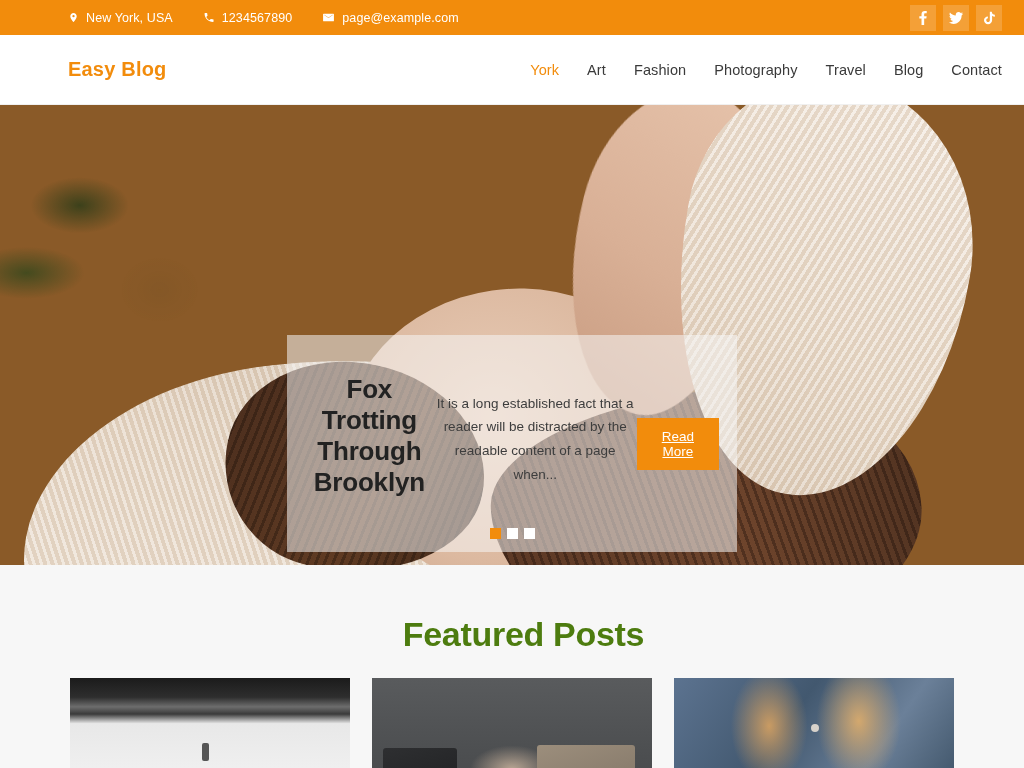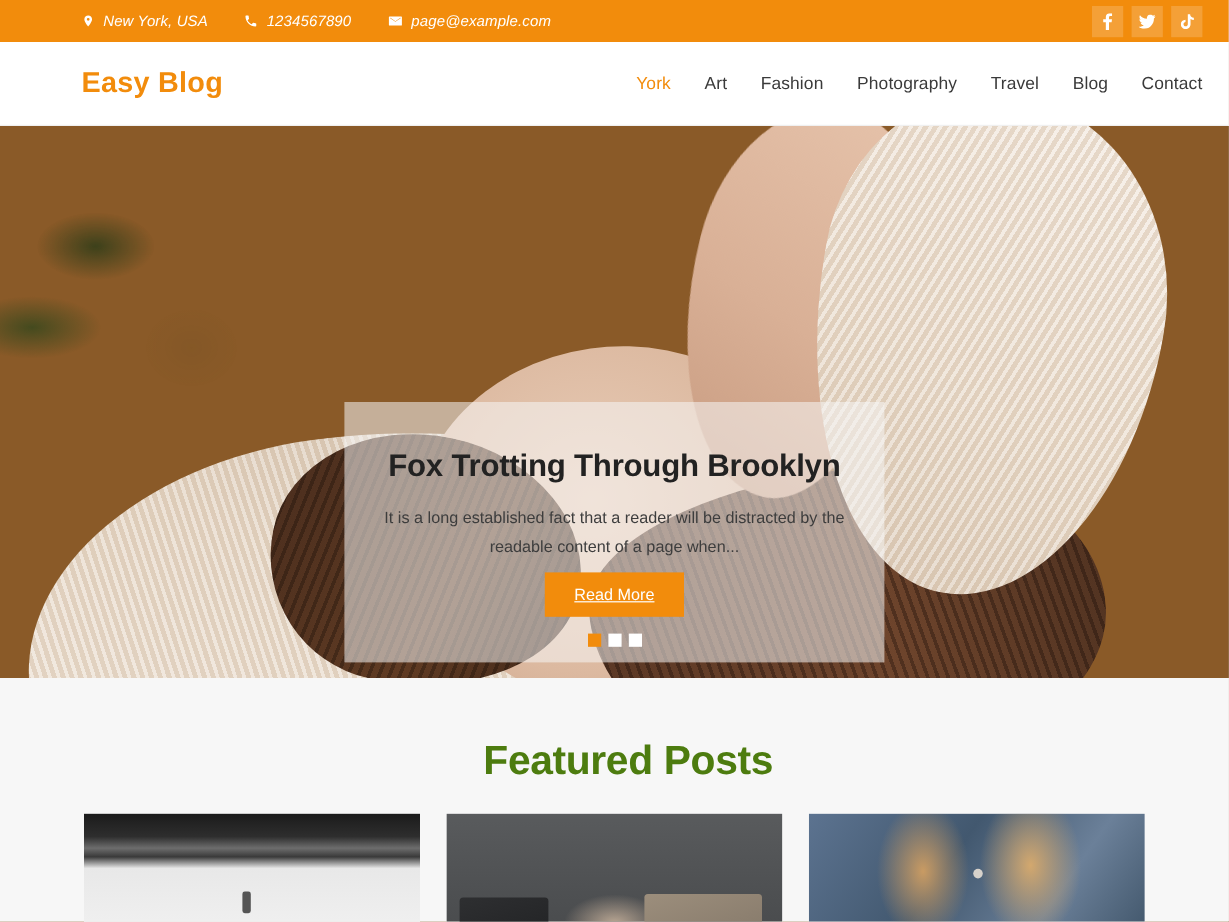--- a/index.html
+++ b/index.html
@@ -17,42 +17,41 @@
     display:flex;
     align-items:center;
     padding:0 22px 0 68px;
     color:#ffffff;
   }
   .contact-list { display:flex; align-items:center; gap:30px; }
   .contact-item {
     display:flex; align-items:center; gap:7px;
     font-size:12.5px; color:#ffffff; letter-spacing:.1px;
     white-space:nowrap;
-    font-style:italic;
   }
   .contact-item svg { display:block; fill:#ffffff; }
   .social-list { margin-left:auto; display:flex; align-items:center; gap:7px; }
   .social-btn {
     width:26px; height:26px;
     background:rgba(255,255,255,0.18);
     display:flex; align-items:center; justify-content:center;
     cursor:pointer;
   }
   .social-btn svg { display:block; fill:#ffffff; }
 
   
   .navbar {
     height:70px;
     background:#ffffff;
     display:flex; align-items:center;
     padding:0 22px 0 68px;
     border-bottom:1px solid #f0f0f0;
   }
   .logo {
-    font-size:24px; font-weight:bold; color:#F28C0C;
+    font-size:20px; font-weight:bold; color:#F28C0C;
     letter-spacing:.2px; cursor:pointer;
   }
   .nav-menu { margin-left:auto; display:flex; align-items:center; gap:28px; }
   .nav-link {
     font-size:14.5px; color:#3a3a3a; cursor:pointer;
     white-space:nowrap; letter-spacing:.1px;
   }
   .nav-link.active { color:#F28C0C; }
 
   
@@ -141,21 +140,21 @@
       repeating-linear-gradient(100deg, rgba(52,32,20,.5) 0 3px, rgba(104,66,44,.3) 3px 8px),
       linear-gradient(110deg,#3d2417 0%, #5c381f 60%, #2f1c11 100%);
     border-radius:50% 50% 60% 40% / 50% 50% 50% 50%;
     transform:rotate(12deg);
   }
 
   .hero-overlay {
     position:absolute;
     left:287px; top:230px; width:450px; height:217px;
     background:rgba(245,245,245,0.55);
-    display:flex; flex-direction:column;
+    display:flex; 
     align-items:center; justify-content:center;
     text-align:center;
     padding:0 18px;
   }
   .hero-title {
     font-size:26px; font-weight:bold; color:#222222;
     letter-spacing:-.2px; margin-bottom:16px;
   }
   .hero-desc {
     font-size:13.5px; color:#3d3d3d; line-height:1.75;

